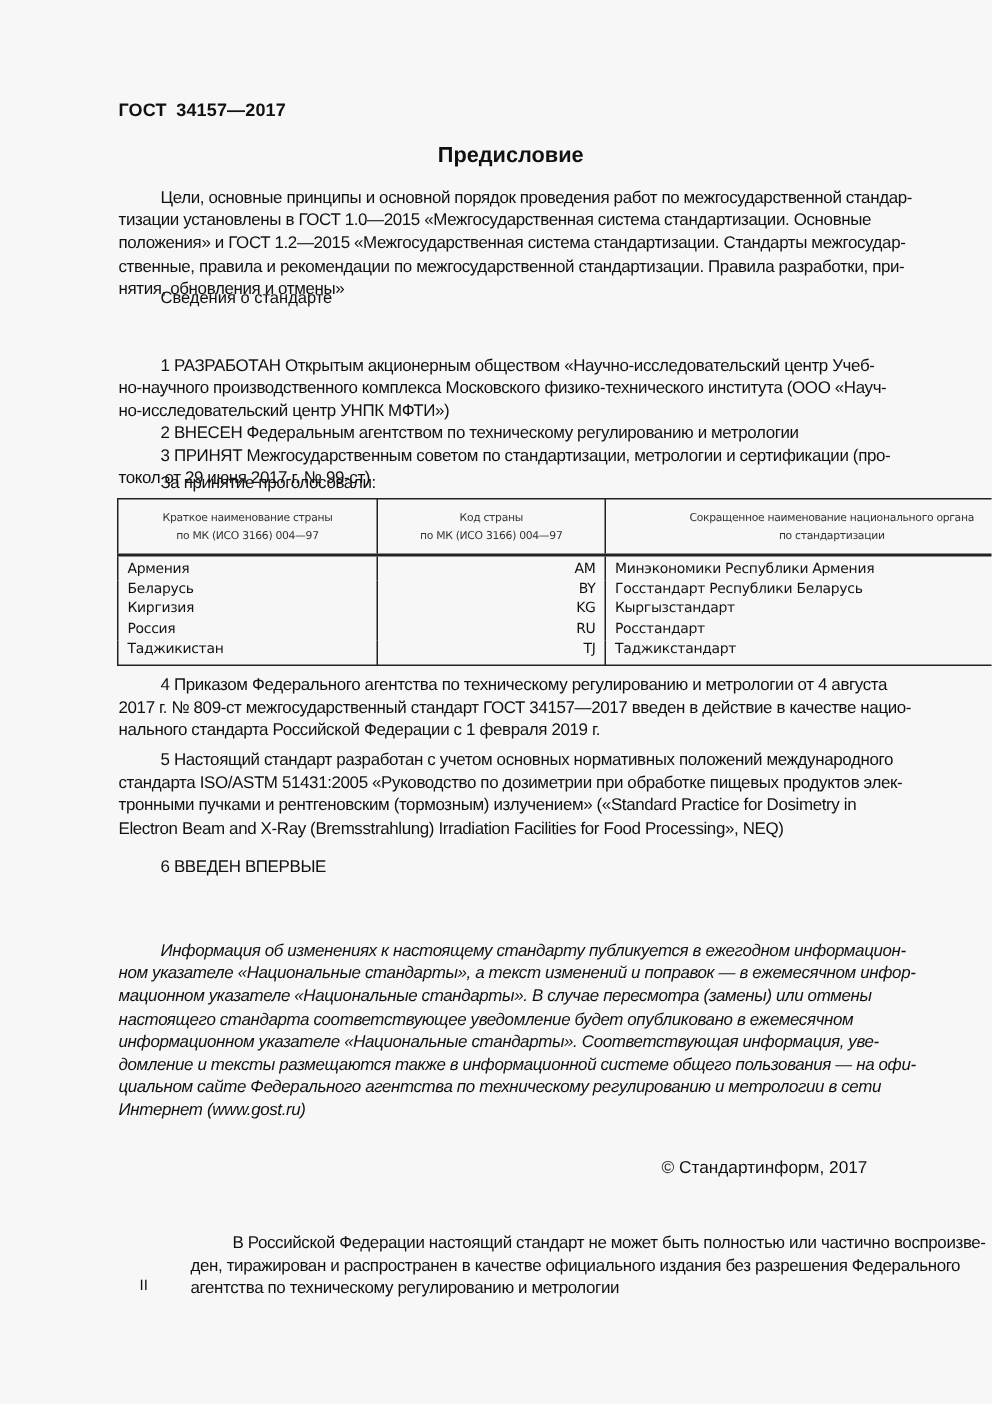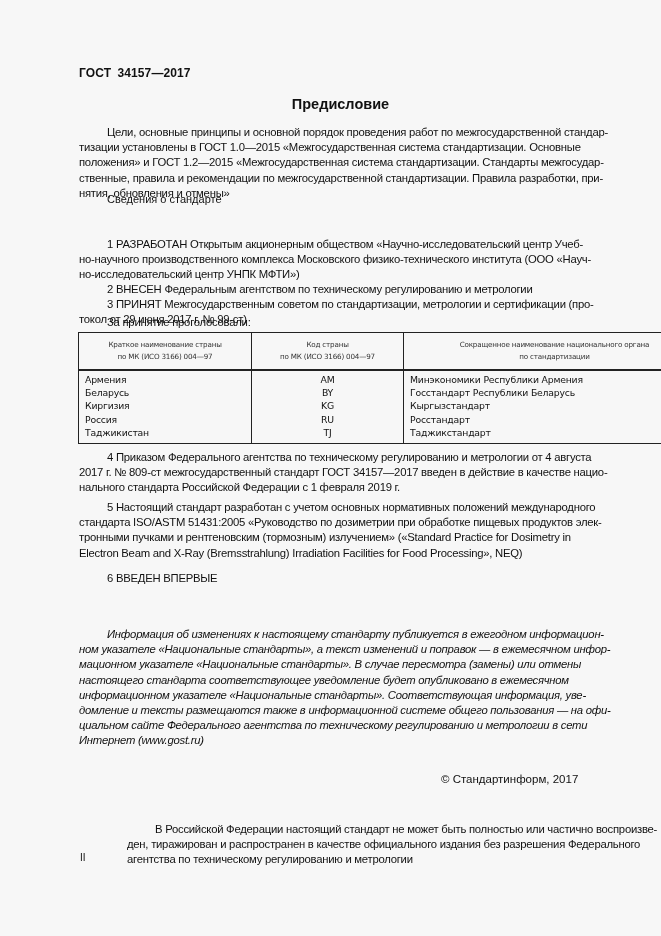--- a/index.html
+++ b/index.html
@@ -59,27 +59,27 @@
       border-left: 1px solid #222;
       border-right: 1px solid #222;
       padding: 0 6px;
       height: 11.8px;
       line-height: 11.8px;
       vertical-align: top;
       white-space: nowrap;
     }
     table.votes tr.first td { padding-top: 3px; }
     table.votes tr.last td { border-bottom: 1px solid #222; padding-bottom: 3px; }
-    table.votes td.code { text-align: center; }
+    table.votes td.code { text-align: right; }
     .copyright {
       left: 441px; top: 773px;
       font-size: 11.5px;
     }
     .page-num {
-      left: 80px; top: 852px; font-size: 10px;
+      left: 93px; top: 852px; font-size: 10px;
     }
   </style>
 </head>
 <body>
 
 <div class="abs header-code">ГОСТ  34157—2017</div>
 
 <div class="abs title">Предисловие</div>
 
 <div class="abs para" style="top:125px;">

